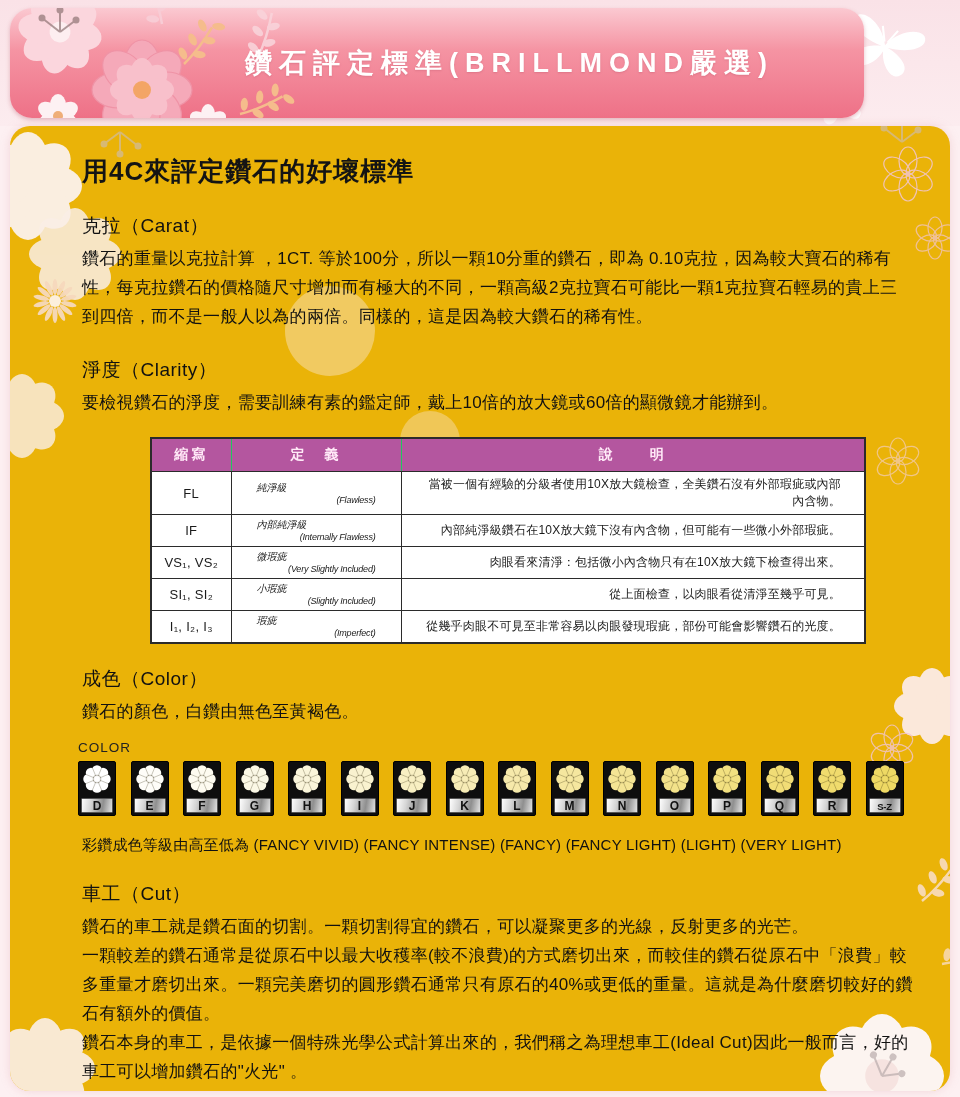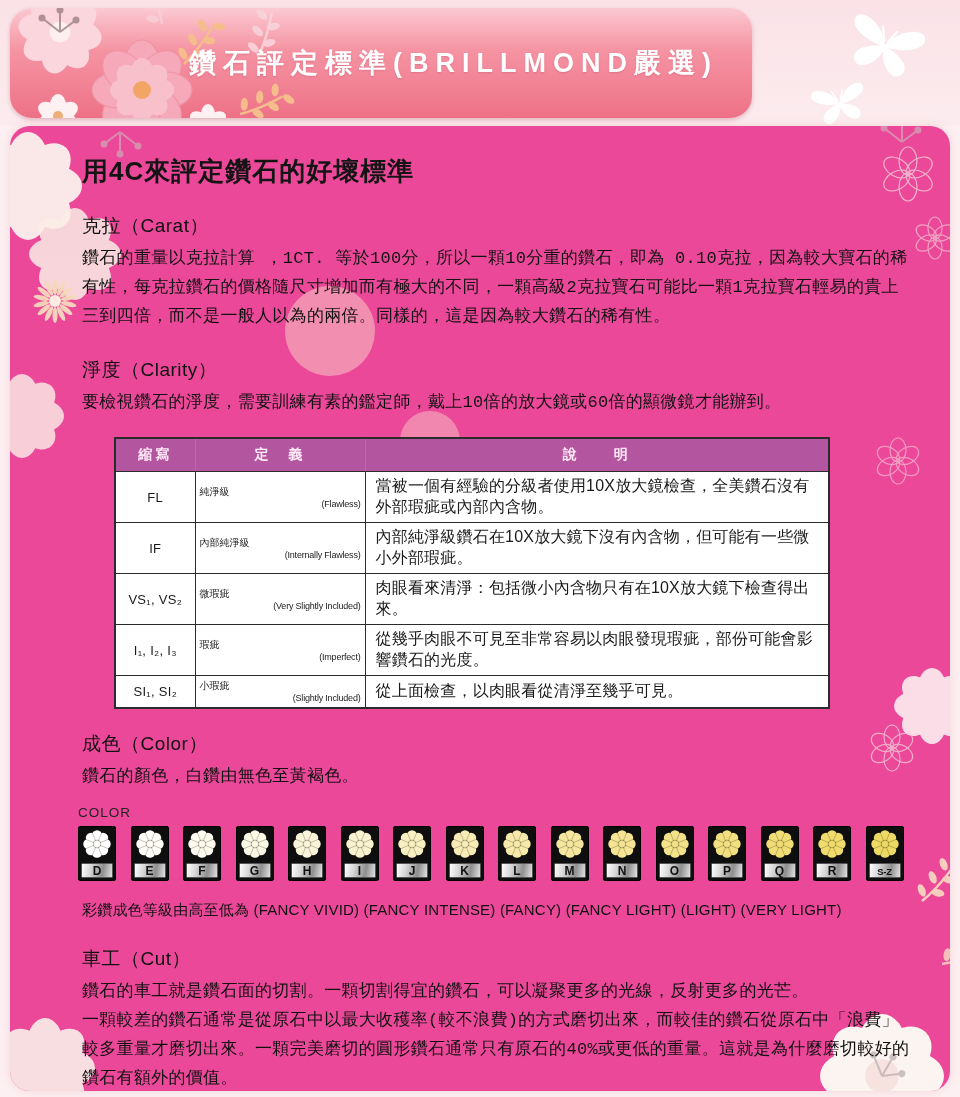--- a/index.html
+++ b/index.html
@@ -10,67 +10,67 @@
     color:#1a1a1a;
     position:relative;
   }
   
   .top-strip {
     position:absolute; left:0; top:0; width:960px; height:126px;
     background:linear-gradient(180deg,#fae2e7 0%,#fcecef 100%);
   }
   .strip-deco { position:absolute; inset:0; pointer-events:none; }
   .banner {
-    position:absolute; left:10px; top:8px; width:742px; height:110px;
+    position:absolute; left:10px; top:8px; width:854px; height:110px;
     border-radius:22px;
     background:linear-gradient(180deg,#fbc9d1 0%,#f594a3 38%,#ee7187 100%);
     box-shadow:0 2px 4px rgba(180,80,100,.35);
     overflow:hidden;
     padding-left:23px;
   }
   .banner-flora { position:absolute; left:-8px; top:-6px; pointer-events:none; }
   .banner-title {
     position:absolute; left:215px; right:70px; top:0; bottom:0;
     display:flex; align-items:center; justify-content:center;
     color:#ffffff; font-size:27px; font-weight:600; letter-spacing:7px;
     text-shadow:0 1px 2px rgba(190,90,110,.4);
     white-space:nowrap;
   }
   
   .card {
     position:absolute; left:10px; top:126px; width:940px; height:965px;
-    background:#ec4899; border-radius:20px;
+    background:#eab308; border-radius:20px;
     box-shadow:0 0 10px rgba(220,160,170,.35);
     overflow:hidden;
   }
   .card-deco { position:absolute; inset:0; pointer-events:none; z-index:0; }
   .card-content { position:relative; z-index:1; padding:28px 36px 10px 72px; }
 
   h1.page-title { font-size:26px; font-weight:700; color:#141414; letter-spacing:1px; margin-bottom:24px; }
   h2.sec-heading { font-size:19px; font-weight:400; color:#111; margin-bottom:5px; letter-spacing:.5px; }
-  p.body-text { font-size:17px; line-height:29px; color:#111; letter-spacing:.3px;font-family:Liberation Mono, monospace; }
+  p.body-text { font-size:17px; line-height:29px; color:#111; letter-spacing:.3px; }
   .sec { margin-bottom:26px; }
   .sec.tight { margin-bottom:22px; }
 
   
   table.clarity {
-    border-collapse:collapse; margin:20px 0 4px 32px; width:716px;
+    border-collapse:collapse; margin:20px 0 4px 68px; width:716px;
     border:2px solid #2b2b2b; background:#fff;
   }
   table.clarity th {
     background:#b4569f; color:#ffe9f7; font-size:14px; font-weight:700;
     padding:7px 4px; border-bottom:1px solid #2b2b2b; letter-spacing:3px;
   }
   table.clarity th + th { border-left:1px solid #22c55e; }
   table.clarity td { border:1px solid #2b2b2b; vertical-align:middle; }
   td.c-abbr { width:80px; text-align:center; font-size:13px; letter-spacing:.3px; padding:4px 2px; }
-  td.c-def  { width:170px; padding:3px 4px; }
+  td.c-def  { width:170px; padding:3px 25px;font-style:italic; }
   .def-zh { font-size:10px; line-height:13px; color:#222; }
   .def-en { font-size:9px;  line-height:12px; color:#222; letter-spacing:-.2px;text-align:right; }
-  td.c-desc { font-size:16px; padding:4px 10px; letter-spacing:.2px; }
+  td.c-desc { font-size:12px; padding:4px 23px; letter-spacing:.2px;text-align:right; }
   table.clarity tbody tr { height:30px; }
 
   
   .color-label { font-size:13.5px; letter-spacing:1px; color:#222; margin:14px 0 6px -4px; }
   .scale { display:flex; gap:14.5px; margin-left:-4px; }
   .tile {
     width:38px; height:55px; background:#0e0e0e; border:1px solid #000;
     border-radius:2px; display:flex; flex-direction:column; align-items:center;
     justify-content:space-between; padding:2px 2px 2px;
   }
@@ -392,34 +392,34 @@
             </tr>
             <tr>
               <td class="c-abbr">VS₁, VS₂</td>
               <td class="c-def">
                 <div class="def-zh">微瑕疵</div>
                 <div class="def-en">(Very Slightly Included)</div>
               </td>
               <td class="c-desc">肉眼看來清淨：包括微小內含物只有在10X放大鏡下檢查得出來。</td>
             </tr>
             <tr>
+              <td class="c-abbr">SI₁, SI₂</td>
+              <td class="c-def">
+                <div class="def-zh">小瑕疵</div>
+                <div class="def-en">(Slightly Included)</div>
+              </td>
+              <td class="c-desc">從上面檢查，以肉眼看從清淨至幾乎可見。</td>
+            </tr>
+            <tr>
               <td class="c-abbr">I₁, I₂, I₃</td>
               <td class="c-def">
                 <div class="def-zh">瑕疵</div>
                 <div class="def-en">(Imperfect)</div>
               </td>
               <td class="c-desc">從幾乎肉眼不可見至非常容易以肉眼發現瑕疵，部份可能會影響鑽石的光度。</td>
-            </tr>
-            <tr>
-              <td class="c-abbr">SI₁, SI₂</td>
-              <td class="c-def">
-                <div class="def-zh">小瑕疵</div>
-                <div class="def-en">(Slightly Included)</div>
-              </td>
-              <td class="c-desc">從上面檢查，以肉眼看從清淨至幾乎可見。</td>
             </tr>
           </tbody>
       </table>
     </div>
 
     <div class="sec">
       <h2 class="sec-heading">成色（Color）</h2>
       <p class="body-text">鑽石的顏色，白鑽由無色至黃褐色。</p>
       <div class="color-label">COLOR</div>
       <div class="scale" id="color-scale">

